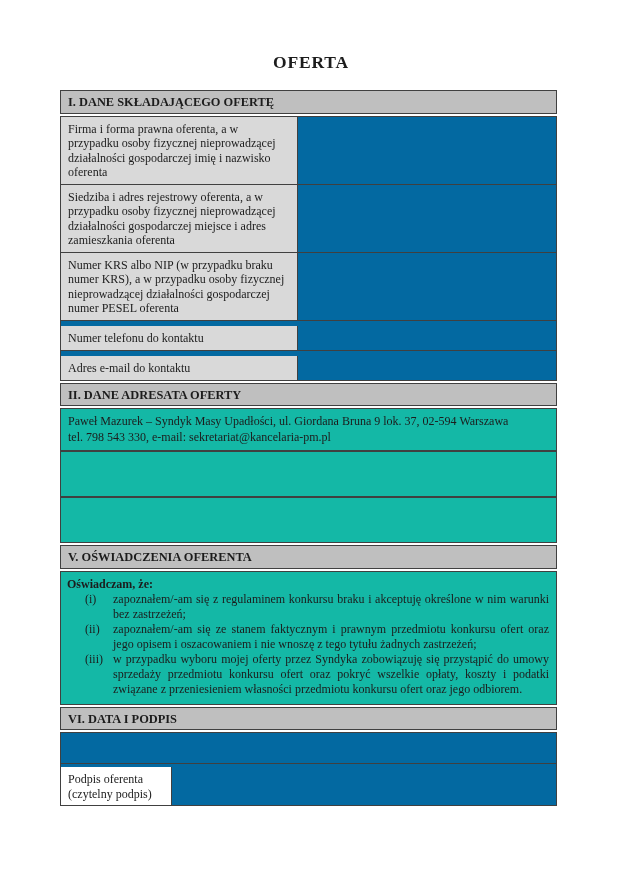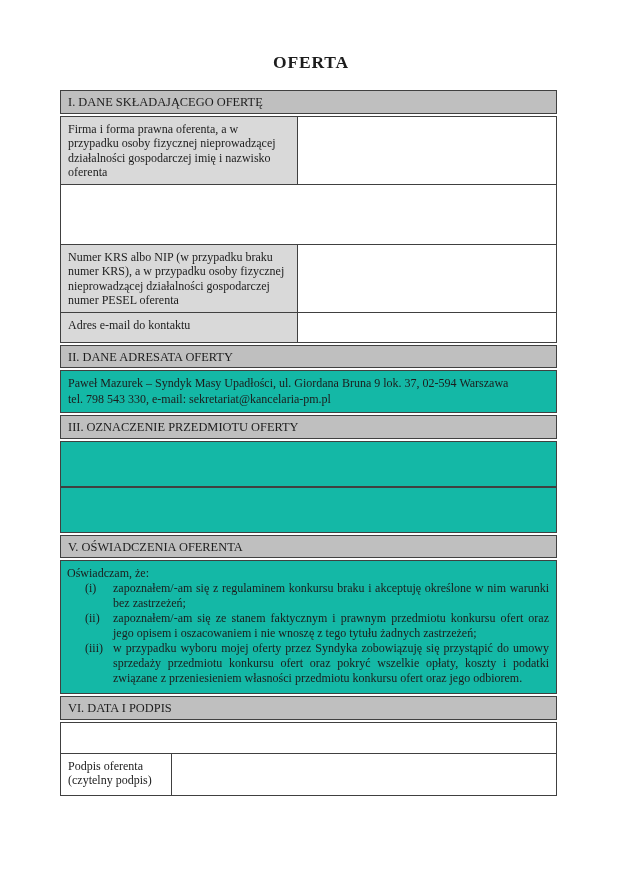--- a/index.html
+++ b/index.html
@@ -26,30 +26,31 @@
   .form{
     position:absolute;
     left:60px;top:90px;
     width:497px;
     font-size:12px;
     line-height:14.5px;
   }
   .sec-header{
     background:var(--header-bg);
     border:1px solid var(--border);
-    font-weight:normal;
+    font-weight:bold;
     font-size:12.4px;
     padding:4px 18px 3px 7px;
     margin:2px 0;
   }
   .sec-header.first{margin-top:0;}
   .row{
     display:flex;
     border:1px solid var(--border);
-    background:#84cc16;
+    background:#0369a1;
+    align-items:flex-end;
   }
   .row + .row{margin-top:-1px;}
   .row .label{
     width:237px;
     flex:none;
     background:var(--label-bg);
     border-right:1px solid var(--border);
     padding:5px 10px 4px 7px;
   }
   .row .value{flex:1;background:#ffffff;}
@@ -69,21 +70,21 @@
   .box.address{
     padding:5px 8px 5px 7px;
     line-height:15.5px;
     min-height:41px;
   }
   .box.fill{min-height:46px;}
   .box.statements{
     padding:5px 7px 7px 6px;
     line-height:15px;
   }
-  .statements .intro{padding-bottom:0px;}
+  .statements .intro{padding-bottom:0px;font-weight:bold;}
   .list-item{
     display:flex;
     padding-left:18px;
   }
   .list-item .marker{width:28px;flex:none;}
   .list-item .text{flex:1;text-align:justify;}
 </style>
 </head>
 <body>
 
@@ -93,38 +94,42 @@
 
   <div class="form">
 
     <div class="sec-header first">I. DANE SKŁADAJĄCEGO OFERTĘ</div>
 
     <div class="row h54">
       <div class="label">Firma i forma prawna oferenta, a w przypadku osoby fizycznej nieprowadzącej działalności gospodarczej imię i nazwisko oferenta</div>
       <div class="value"></div>
     </div>
     <div class="row h61">
+      <div class="label">Siedziba i adres rejestrowy oferenta, a w przypadku osoby fizycznej nieprowadzącej działalności gospodarczej miejsce i adres zamieszkania oferenta</div>
       <div class="value"></div>
     </div>
     <div class="row h61">
       <div class="label">Numer KRS albo NIP (w przypadku braku numer KRS), a w przypadku osoby fizycznej nieprowadzącej działalności gospodarczej numer PESEL oferenta</div>
+      <div class="value"></div>
+    </div>
+    <div class="row h31">
+      <div class="label">Numer telefonu do kontaktu</div>
       <div class="value"></div>
     </div>
     <div class="row h31">
       <div class="label">Adres e-mail do kontaktu</div>
       <div class="value"></div>
     </div>
 
     <div class="sec-header">II. DANE ADRESATA OFERTY</div>
     <div class="box address">
       <div>Paweł Mazurek – Syndyk Masy Upadłości, ul. Giordana Bruna 9 lok. 37, 02-594 Warszawa</div>
       <div>tel. 798 543 330, e-mail: sekretariat@kancelaria-pm.pl</div>
     </div>
 
-    <div class="sec-header">III. OZNACZENIE PRZEDMIOTU OFERTY</div>
     <div class="box fill"></div>
 
     <div class="box fill"></div>
 
     <div class="sec-header">V. OŚWIADCZENIA OFERENTA</div>
     <div class="box statements">
       <div class="intro">Oświadczam, że:</div>
       <div class="list-item">
         <span class="marker">(i)</span>
         <span class="text">zapoznałem/-am się z regulaminem konkursu braku i akceptuję określone w nim warunki bez zastrzeżeń;</span>

